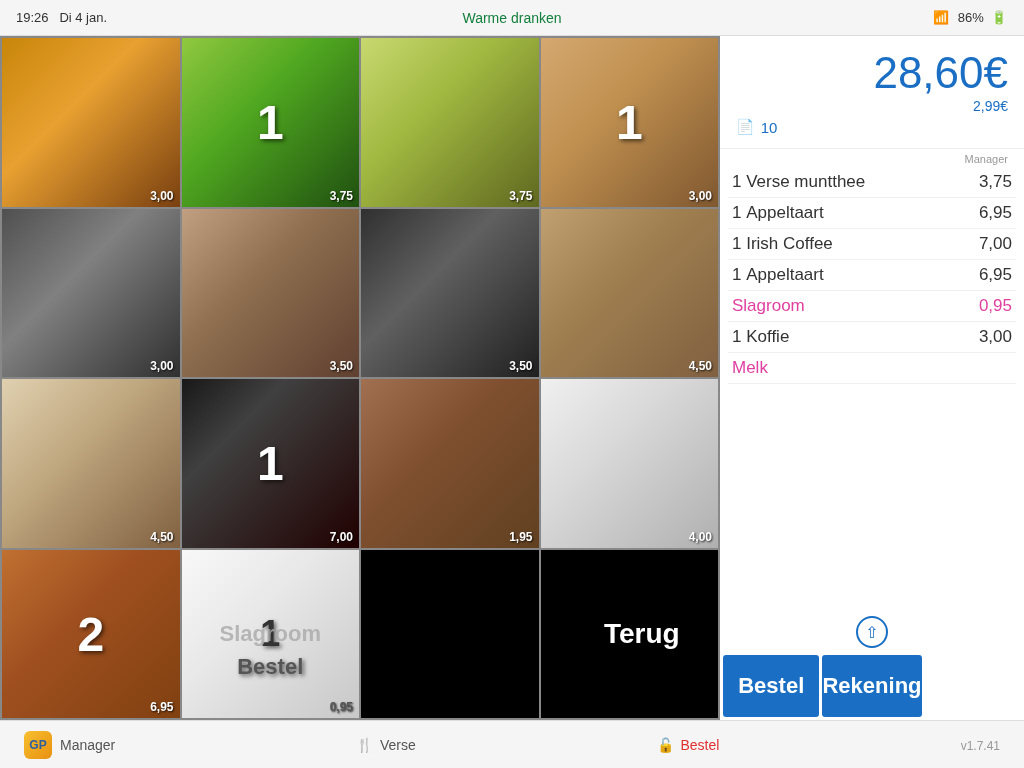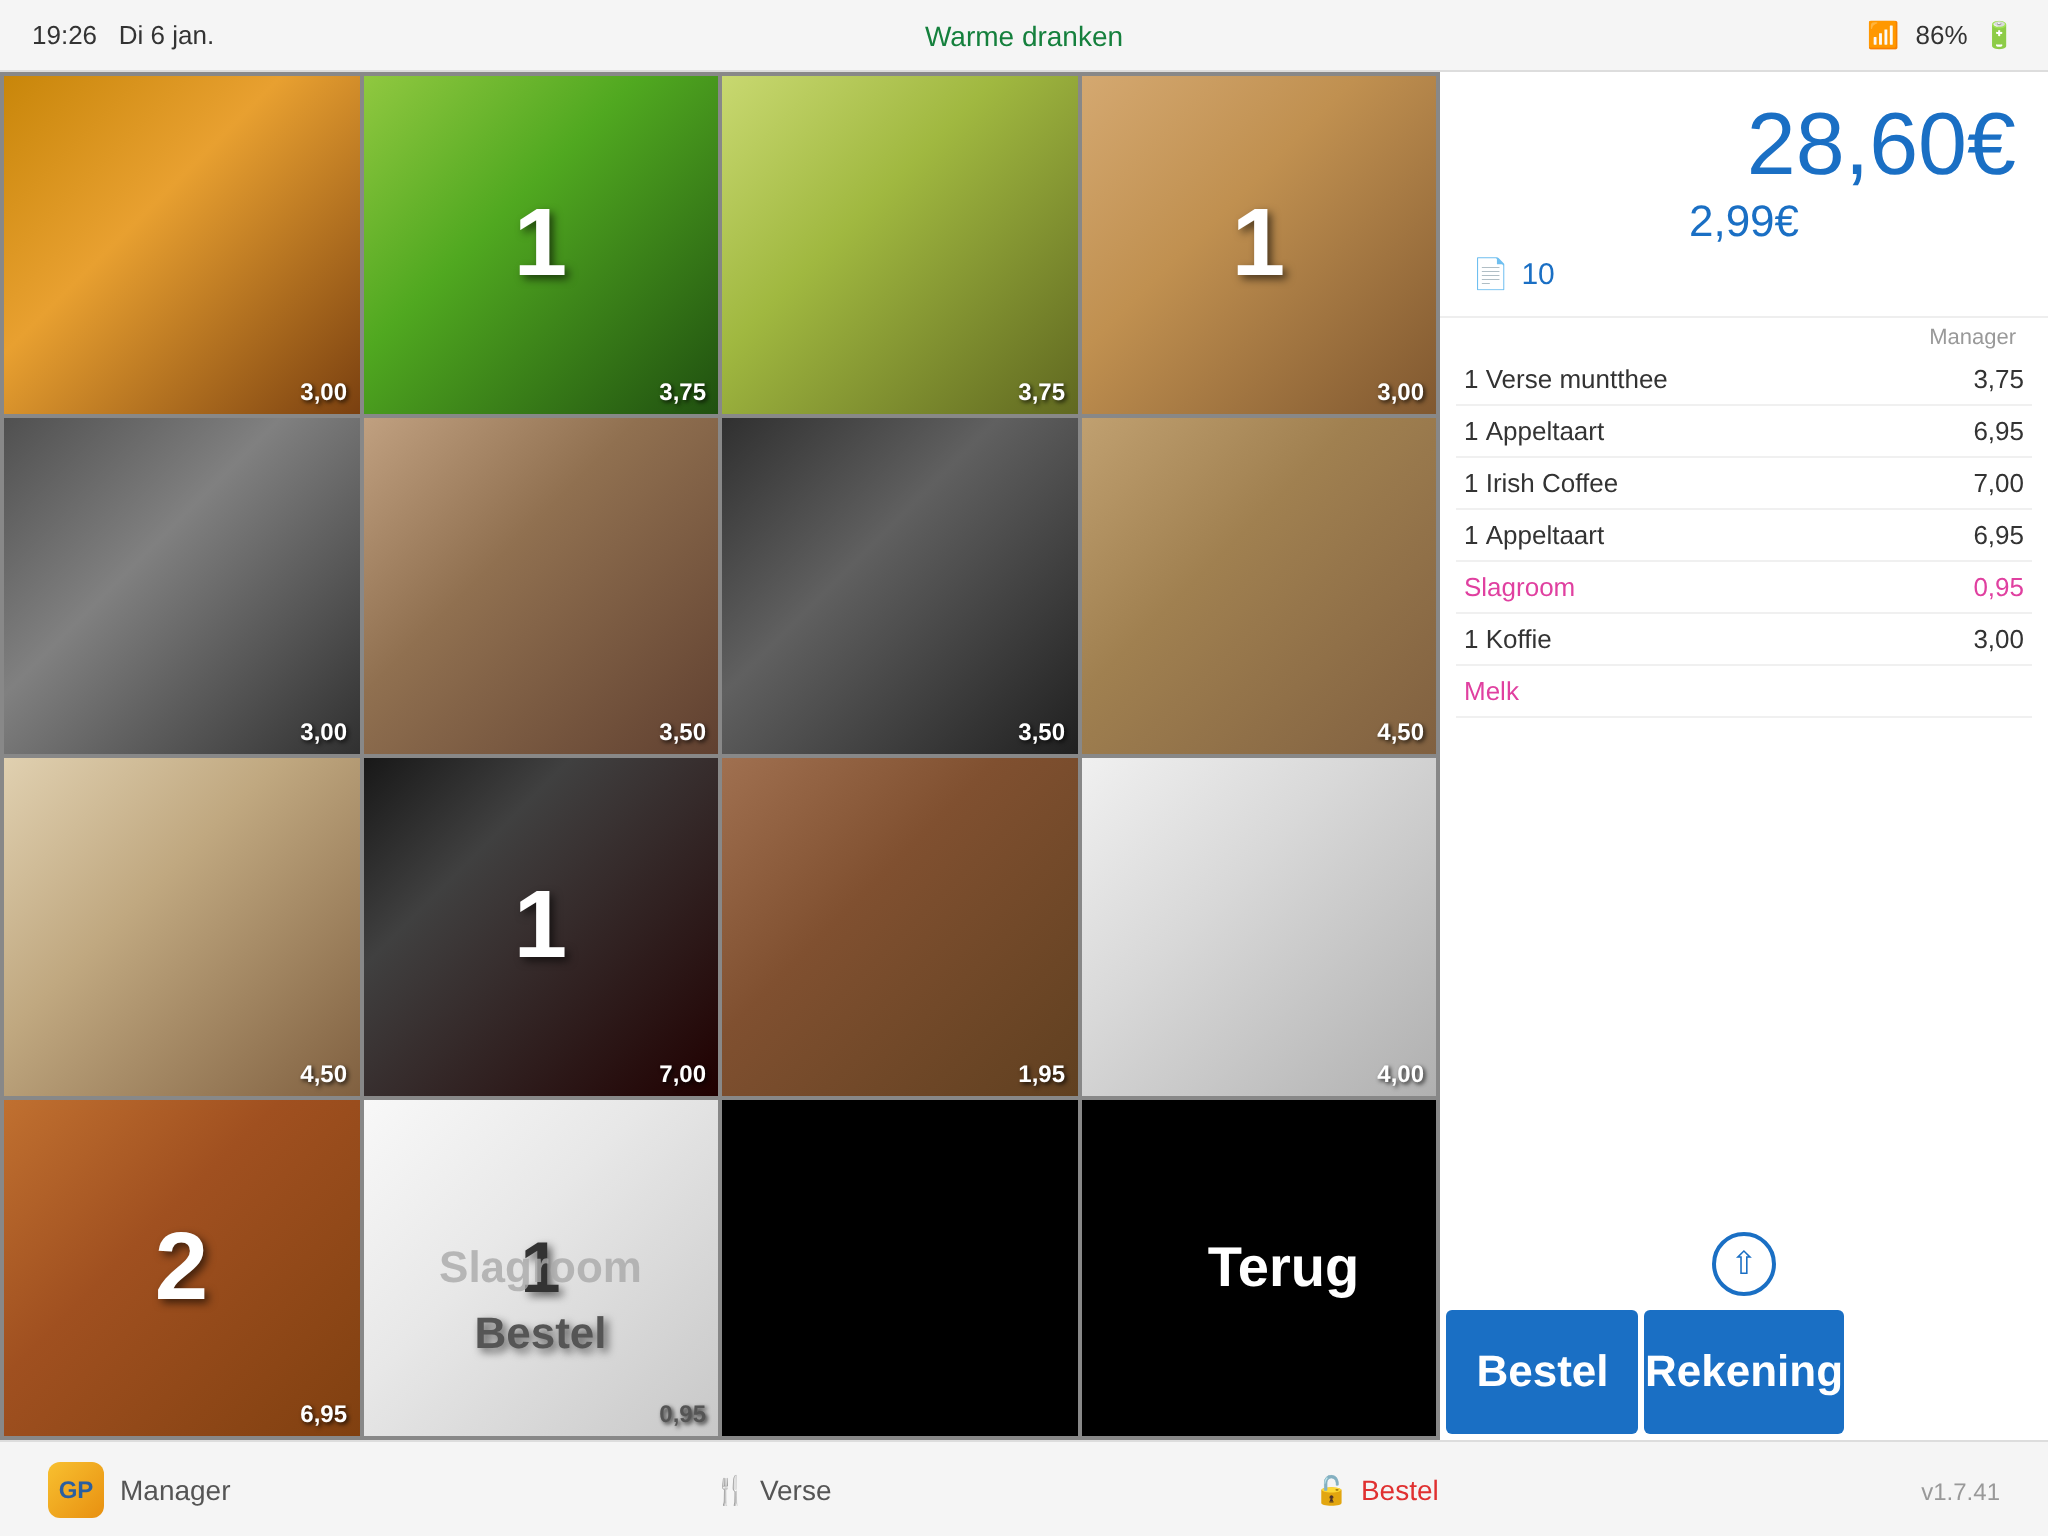--- a/index.html
+++ b/index.html
@@ -127,23 +127,23 @@
       padding: 12px 16px 8px 16px;
       border-bottom: 1px solid #eee;
     }
     .total-amount {
       font-size: 44px;
       font-weight: 300;
       color: #1a6fc4;
       text-align: right;
     }
     .per-item-amount {
-      font-size: 22px;
+      font-size: 14px;
       color: #1a6fc4;
-      text-align: center;
+      text-align: right;
     }
     .table-indicator {
       display: flex;
       align-items: center;
       gap: 6px;
       color: #1a6fc4;
       font-size: 15px;
       padding: 4px 0;
     }
 
@@ -156,21 +156,21 @@
       text-align: right;
       font-size: 11px;
       color: #999;
       padding: 4px 8px 2px 0;
     }
     .order-row {
       display: flex;
       justify-content: space-between;
       align-items: center;
       padding: 5px 4px;
-      font-size: 13px;
+      font-size: 17px;
       color: #333;
       border-bottom: 1px solid #f0f0f0;
     }
     .order-row.pink-row {
       color: #e040a0;
     }
     .order-row .row-name { flex: 1; }
     .order-row .row-price { font-weight: 500; min-width: 40px; text-align: right; }
 
     .scroll-up-btn {
@@ -258,21 +258,21 @@
       color: #999;
     }
   </style>
 </head>
 <body>
 
 <div class="top-bar">
   <div>
     <span>19:26</span>
     &nbsp;
-    <span>Di 6 jan.</span>
+    <span>Di 4 jan.</span>
   </div>
   <div class="top-bar-center">Warme dranken</div>
   <div class="top-bar-right">
     <span>📶</span>
     <span>86%</span>
     <span>🔋</span>
   </div>
 </div>
 
 <div class="main">

